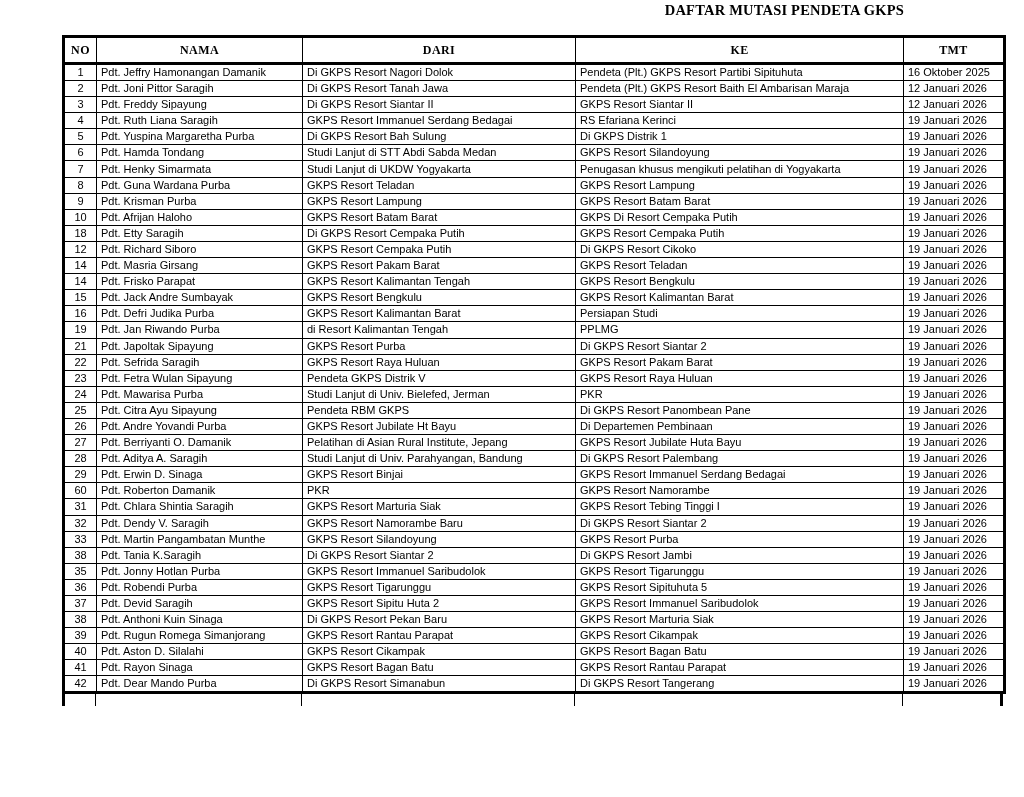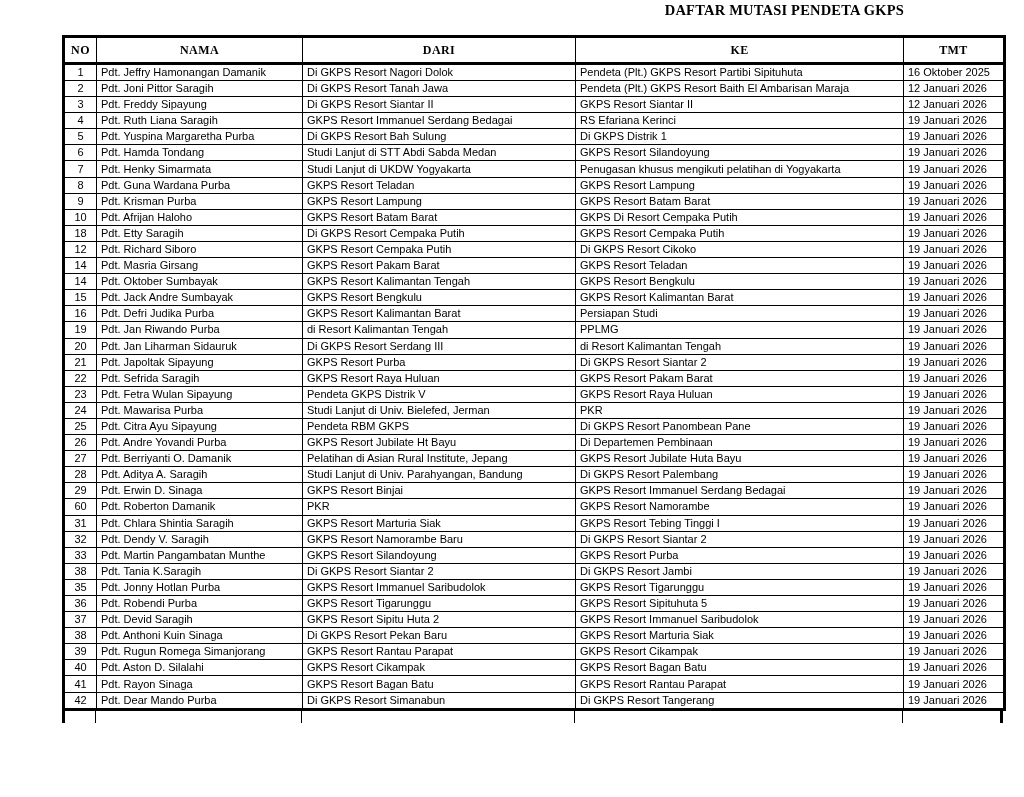--- a/index.html
+++ b/index.html
@@ -203,21 +203,21 @@
           </tr>
           <tr>
             <td class="col-no">14</td>
             <td class="col-nama">Pdt. Masria Girsang</td>
             <td class="col-dari">GKPS Resort Pakam Barat</td>
             <td class="col-ke">GKPS Resort Teladan</td>
             <td class="col-tmt">19 Januari 2026</td>
           </tr>
           <tr>
             <td class="col-no">14</td>
-            <td class="col-nama">Pdt. Oktober Sumbayak</td>
+            <td class="col-nama">Pdt. Frisko Parapat</td>
             <td class="col-dari">GKPS Resort Kalimantan Tengah</td>
             <td class="col-ke">GKPS Resort Bengkulu</td>
             <td class="col-tmt">19 Januari 2026</td>
           </tr>
           <tr>
             <td class="col-no">15</td>
             <td class="col-nama">Pdt. Jack Andre Sumbayak</td>
             <td class="col-dari">GKPS Resort Bengkulu</td>
             <td class="col-ke">GKPS Resort Kalimantan Barat</td>
             <td class="col-tmt">19 Januari 2026</td>
@@ -227,27 +227,20 @@
             <td class="col-nama">Pdt. Defri Judika Purba</td>
             <td class="col-dari">GKPS Resort Kalimantan Barat</td>
             <td class="col-ke">Persiapan Studi</td>
             <td class="col-tmt">19 Januari 2026</td>
           </tr>
           <tr>
             <td class="col-no">19</td>
             <td class="col-nama">Pdt. Jan Riwando Purba</td>
             <td class="col-dari">di Resort Kalimantan Tengah</td>
             <td class="col-ke">PPLMG</td>
-            <td class="col-tmt">19 Januari 2026</td>
-          </tr>
-          <tr>
-            <td class="col-no">20</td>
-            <td class="col-nama">Pdt. Jan Liharman Sidauruk</td>
-            <td class="col-dari">Di GKPS Resort Serdang III</td>
-            <td class="col-ke">di Resort Kalimantan Tengah</td>
             <td class="col-tmt">19 Januari 2026</td>
           </tr>
           <tr>
             <td class="col-no">21</td>
             <td class="col-nama">Pdt. Japoltak Sipayung</td>
             <td class="col-dari">GKPS Resort Purba</td>
             <td class="col-ke">Di GKPS Resort Siantar 2</td>
             <td class="col-tmt">19 Januari 2026</td>
           </tr>
           <tr>

